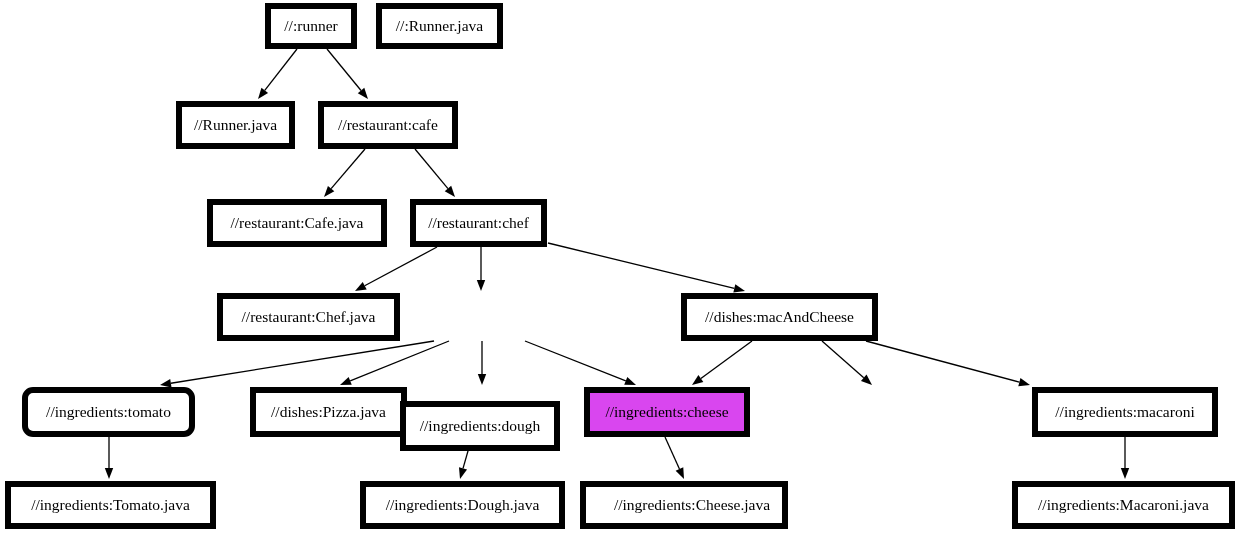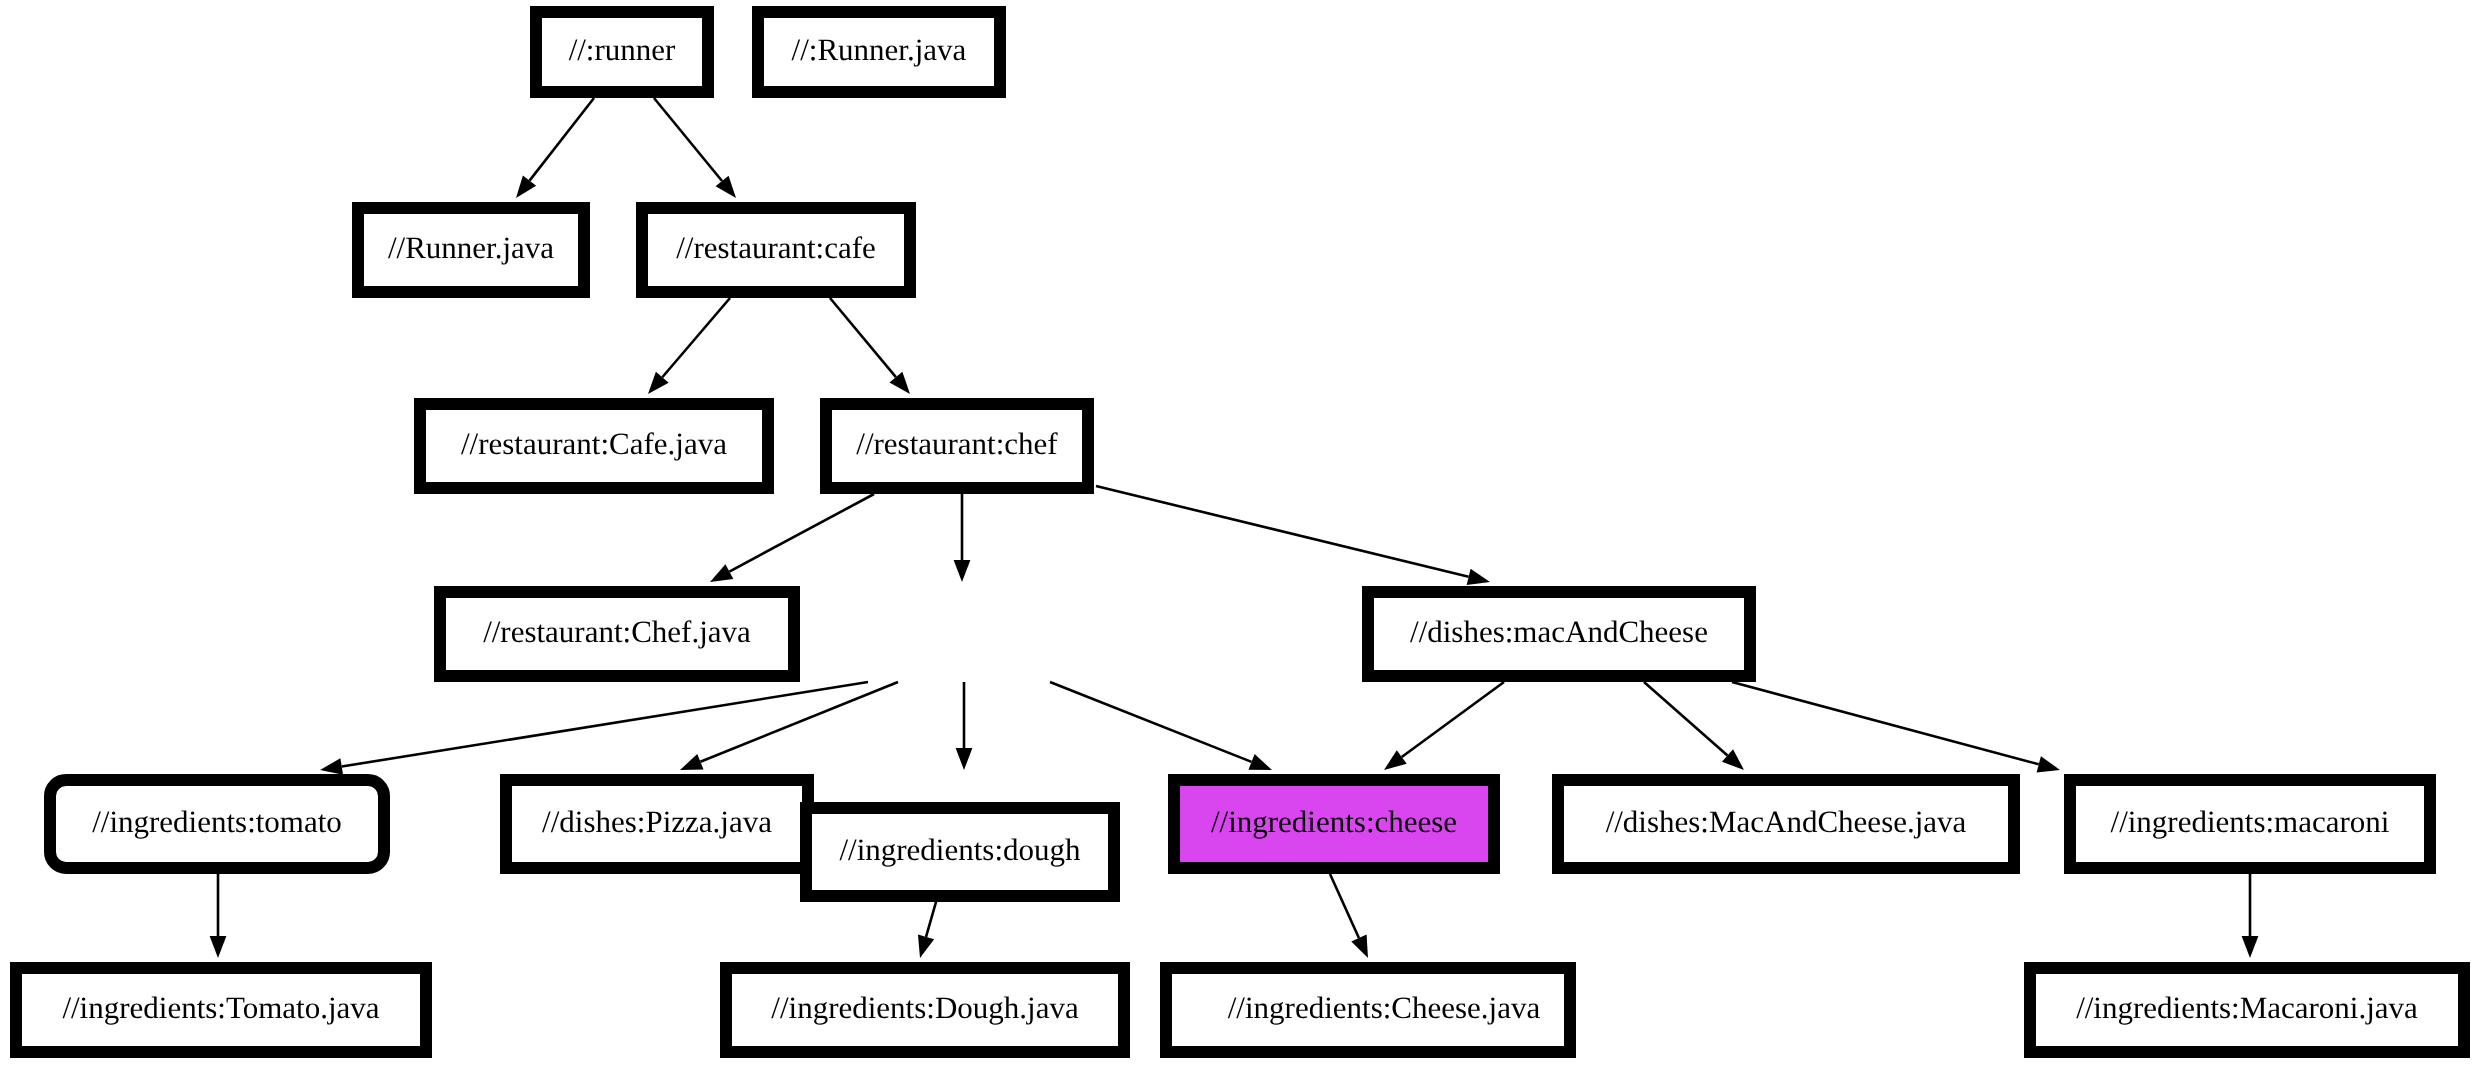--- a/index.html
+++ b/index.html
@@ -149,23 +149,20 @@
     </div>
     <div class="graph-node" style="left: 230px; top: 387px; width: 157px; height: 50px; border-color: rgb(0, 0, 0); background: rgb(255, 255, 255); color: rgb(0, 0, 0); margin-left: 20px;">
       <span class="node-label">//dishes:Pizza.java</span>
     </div>
     <div class="graph-node" style="left: 400px; top: 387px; width: 160px; height: 50px; border-color: rgb(0, 0, 0); background: rgb(255, 255, 255); color: rgb(0, 0, 0); margin-top: 14px;">
       <span class="node-label">//ingredients:dough</span>
     </div>
     <div class="graph-node" style="left: 584px; top: 387px; width: 166px; height: 50px; border-color: rgb(0, 0, 0); background: #d946ef; color: rgb(0, 0, 0);">
       <span class="node-label">//ingredients:cheese</span>
     </div>
-    <div class="graph-node" style="left: 776px; top: 387px; width: 234px; height: 50px; border-color: rgb(0, 0, 0); background: rgb(255, 255, 255); color: rgb(0, 0, 0);">
-      <span class="node-label">//dishes:MacAndCheese.java</span>
-    </div>
     <div class="graph-node" style="left: 1032px; top: 387px; width: 186px; height: 50px; border-color: rgb(0, 0, 0); background: rgb(255, 255, 255); color: #000000;">
       <span class="node-label">//ingredients:macaroni</span>
     </div>
     <div class="graph-node" style="left: 5px; top: 481px; width: 211px; height: 48px; border-color: rgb(0, 0, 0); background: rgb(255, 255, 255); color: rgb(0, 0, 0);">
       <span class="node-label">//ingredients:Tomato.java</span>
     </div>
     <div class="graph-node" style="left: 360px; top: 481px; width: 205px; height: 48px; border-color: rgb(0, 0, 0); background: rgb(255, 255, 255); color: rgb(0, 0, 0);">
       <span class="node-label">//ingredients:Dough.java</span>
     </div>
     <div class="graph-node" style="left: 580px; top: 481px; width: 208px; height: 48px; border-color: rgb(0, 0, 0); background: rgb(255, 255, 255); color: rgb(0, 0, 0); padding-left: 16px;">

